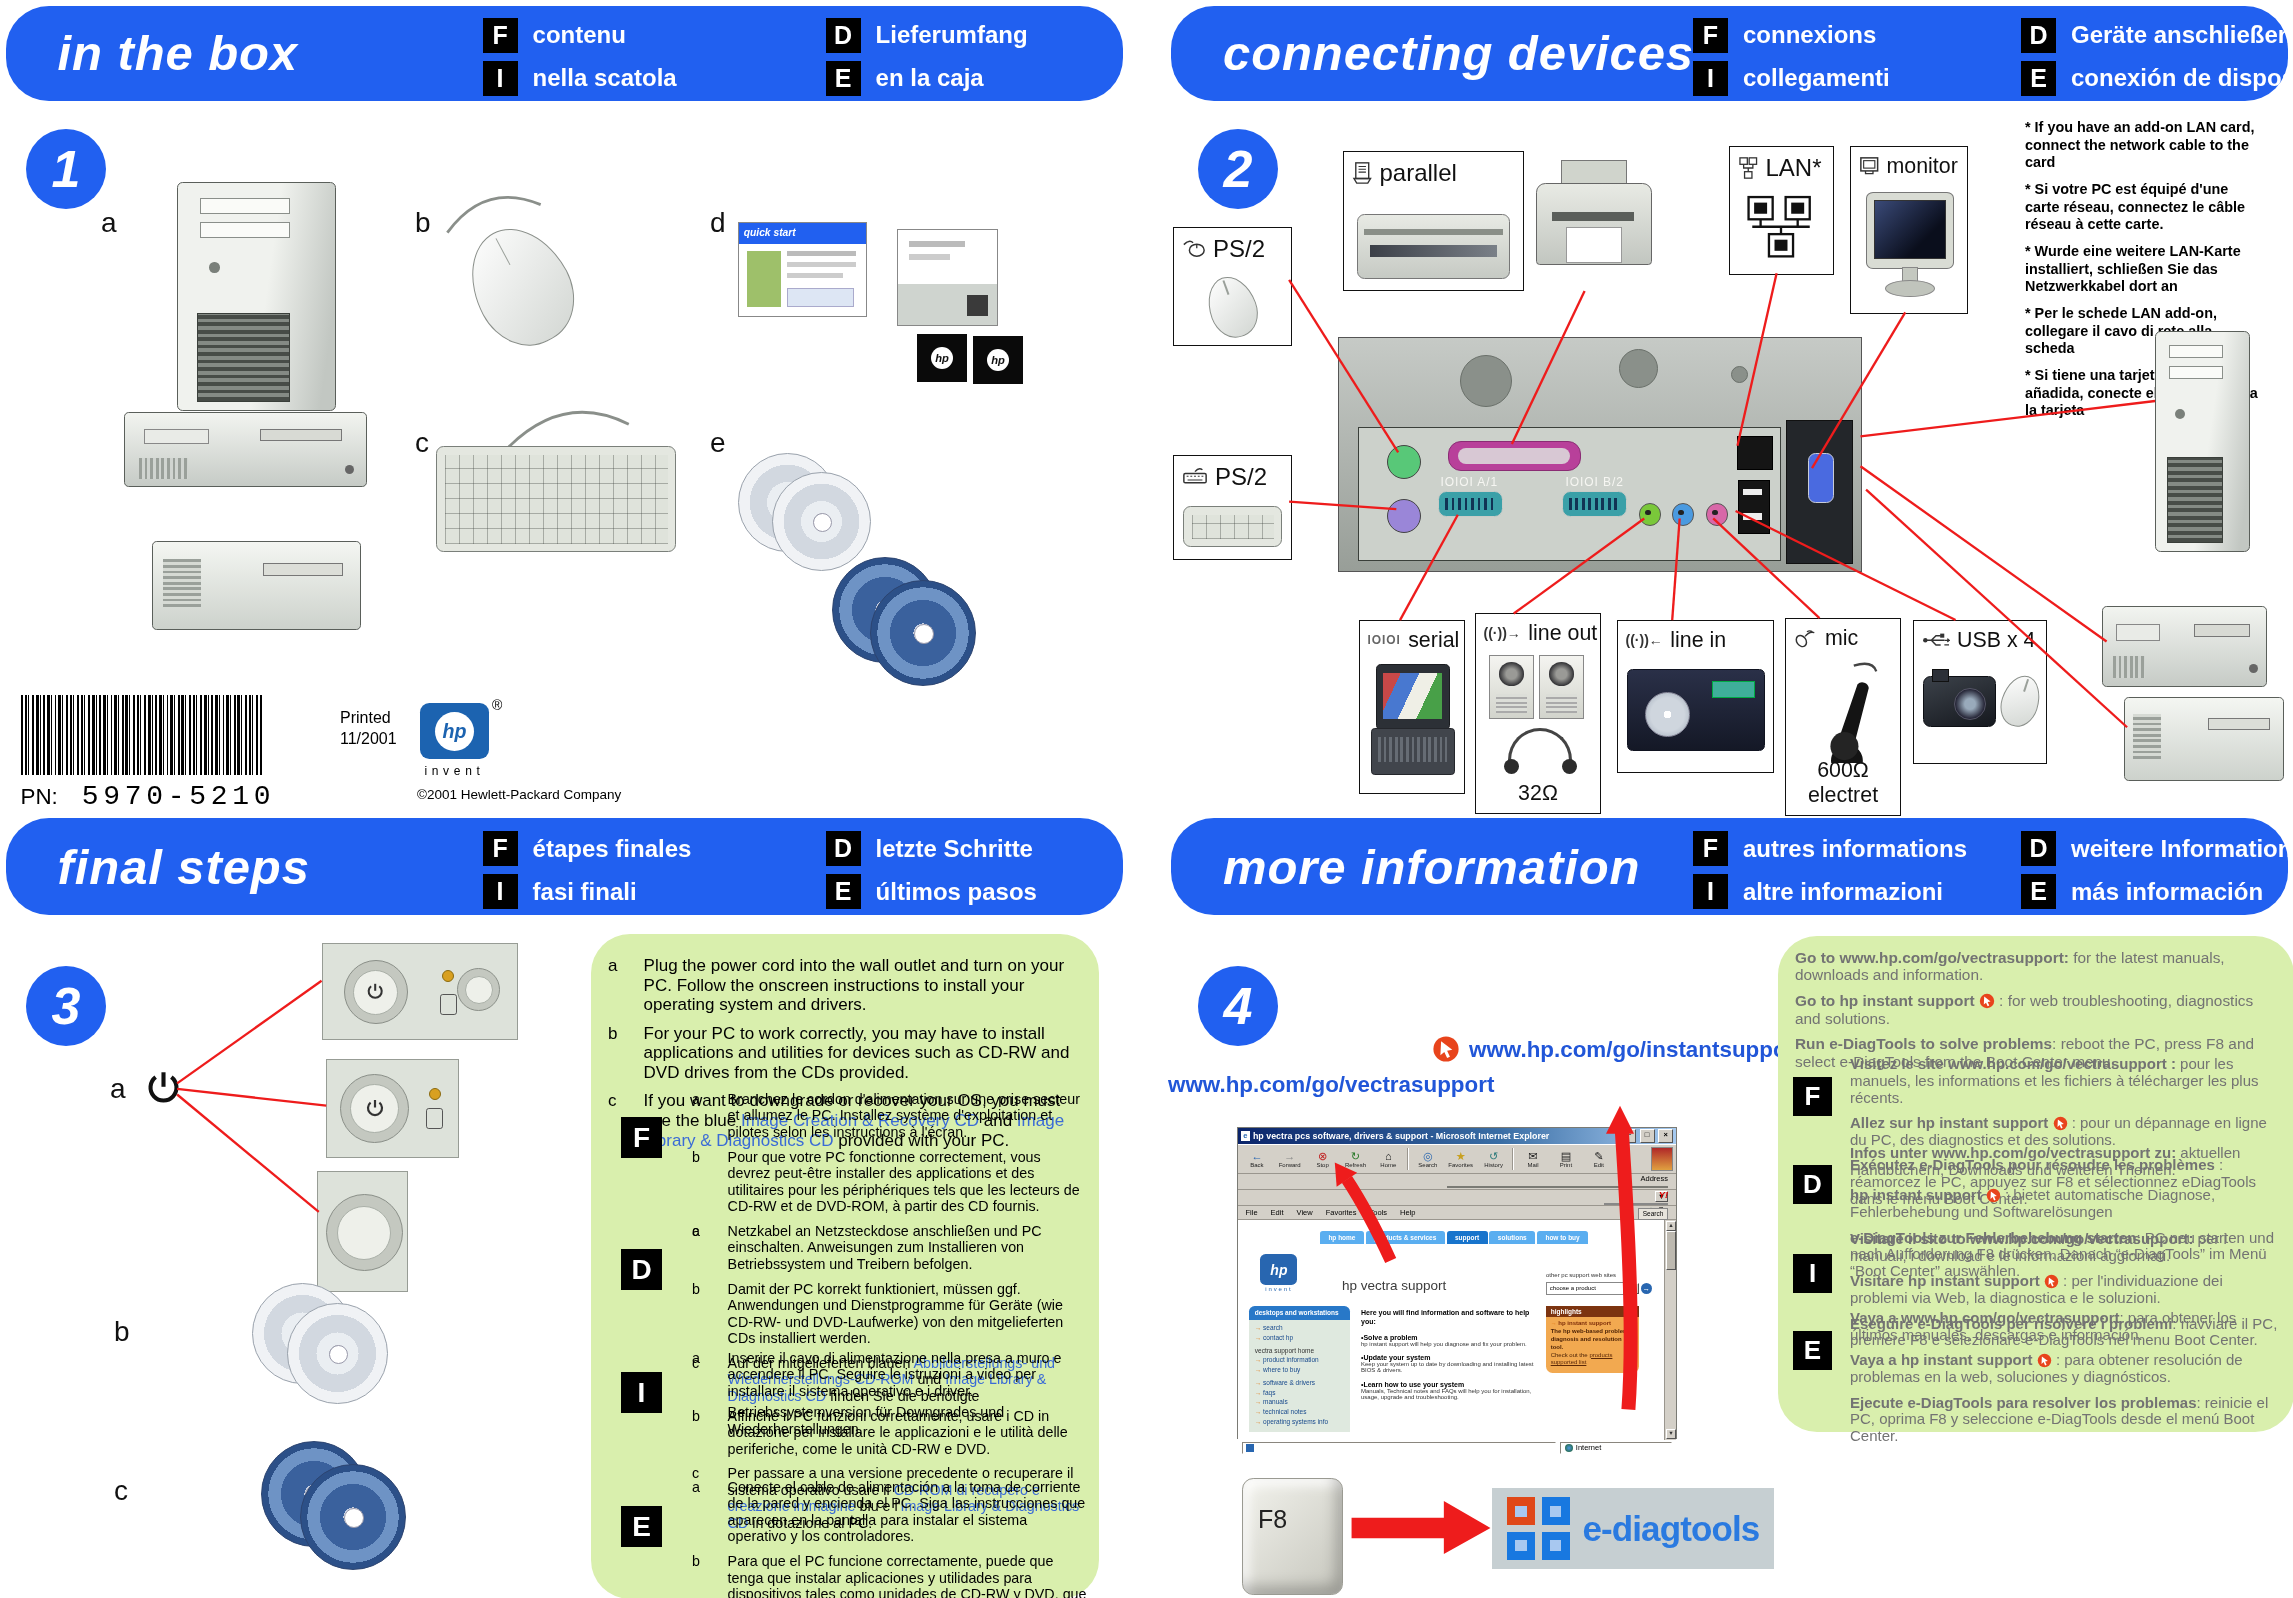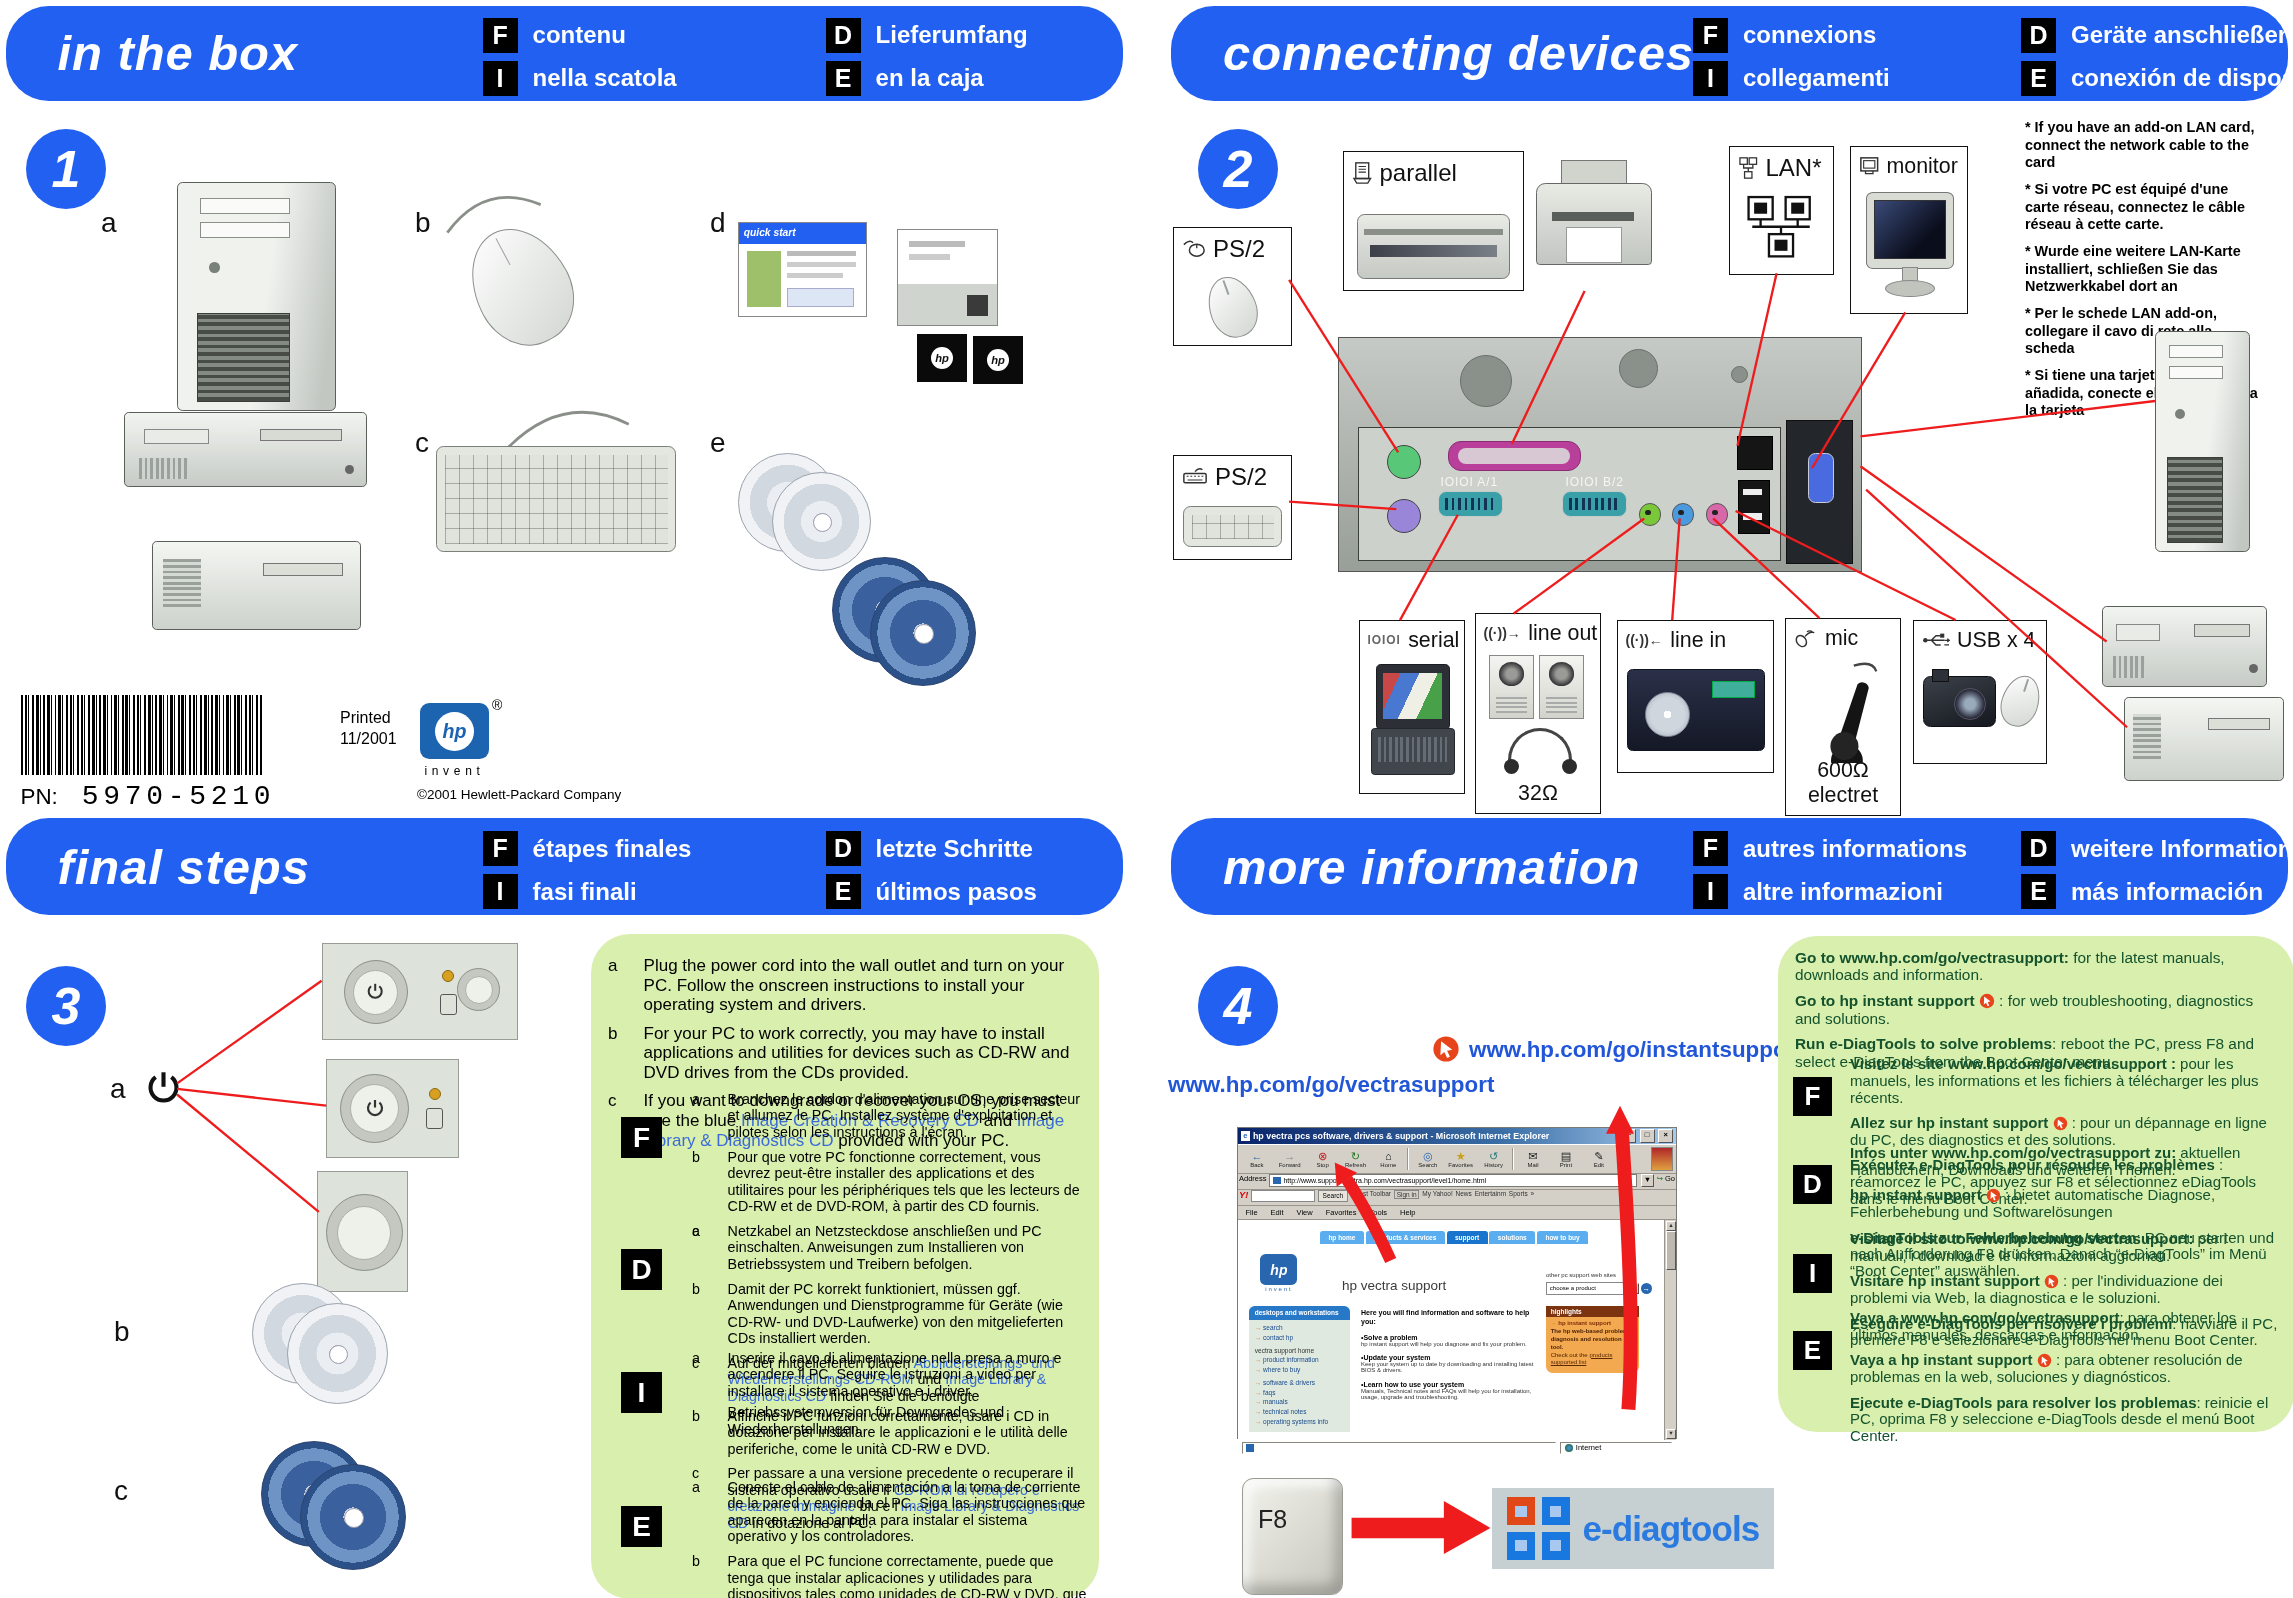--- a/index.html
+++ b/index.html
@@ -25,21 +25,21 @@
   .glyphtxt{font-size:12px;color:#666;letter-spacing:0.9px;font-weight:700;}
   .audioico{font-size:14px;color:#333;font-weight:700;}
   .ohm{position:absolute;left:0;right:0;text-align:center;font-size:21.4px;color:#111;}
   
   .greenp{position:absolute;background:#d9efad;border-radius:39px;}
   .steps{position:absolute;display:grid;grid-template-columns:30px 1fr;column-gap:5.6px;row-gap:8.4px;color:#000;}
   .steps.en{font-size:17px;line-height:1.16;}
   .steps.sm{font-size:14.3px;line-height:1.15;}
   .link{color:#3a6bd6;}
   .bsq{position:absolute;background:#000;color:#fff;font-weight:700;display:flex;align-items:center;justify-content:center;}
-  .mi-block{position:absolute;font-size:15px;line-height:1.13;color:#14532d;}
+  .mi-block{position:absolute;font-size:15px;line-height:1.13;color:#737373;}
   .mi-block p{margin:0 0 8.4px 0;}
   .mi-en{font-size:15.4px;}
   .isico{display:inline-block;vertical-align:-2.8px;}
   .url{position:absolute;font-size:22.4px;font-weight:700;color:#2156d8;white-space:nowrap;}
   
   .notes{position:absolute;width:237px;font-size:14.4px;line-height:1.22;color:#000;}
   .notes div{margin-bottom:9.3px;font-weight:bold;}
   
   .pc{position:absolute;background:linear-gradient(98deg,#f0f2ee 0 55%,#c2c7c2 92%);border:1.9px solid #5a5f5a;border-radius:5.6px;}
   .pc i,.pcd i,.pcs i,.mondraw i,.prt i,.scn i,.lap i,.cdp i,.cam i,.pwr i{position:absolute;display:block;}
@@ -132,21 +132,21 @@
   #browser{position:absolute;left:1237px;top:1127px;width:438px;height:310px;border:1.9px solid #7a7a74;background:#d4d0c8;
            font-family:"Liberation Sans",sans-serif;}
   .btitle{height:16px;background:linear-gradient(90deg,#0a246a,#3a6ea5 60%,#a6caf0);display:flex;align-items:center;
           color:#fff;font-size:8.9px;font-weight:700;padding:0 2.8px;gap:2.8px;}
   .wbtn{width:13px;height:11.2px;background:#d4d0c8;border:0.9px solid #fff;border-right-color:#555;border-bottom-color:#555;
         color:#000;font-size:7.5px;line-height:9.3px;text-align:center;margin-left:0.9px;}
   .btools{height:28px;display:flex;align-items:center;border-top:0.9px solid #fff;border-bottom:0.9px solid #9a968e;gap:0.9px;padding:0 2.8px;}
   .tb{width:32px;text-align:center;color:#222;font-size:6px;line-height:1;}
   .tb .g{display:block;font-size:11.2px;line-height:12px;}
   .tsep{width:0.9px;height:22.4px;background:#9a968e;margin:0 1.9px;border-right:0.9px solid #fff;}
-  .brow{height:15px;display:flex;align-items:flex-start;font-size:7.5px;gap:2.8px;padding:0 1px;border-bottom:0.9px solid #9a968e;}
+  .brow{height:15px;display:flex;align-items:flex-end;font-size:7.5px;gap:2.8px;padding:0 8px;border-bottom:0.9px solid #9a968e;flex-direction:column;}
   .afield{flex:1;height:11.2px;background:#fff;border:0.9px solid #7a7a74;font-size:7px;display:flex;align-items:center;padding:0 2.8px;gap:2.8px;overflow:hidden;white-space:nowrap;}
   .gobtn{font-size:7.5px;display:flex;align-items:center;gap:1.9px;}
   .ylogo{color:#d00;font-weight:700;font-style:italic;font-size:9.3px;}
   .ylink{font-size:6.5px;color:#333;white-space:nowrap;}
   .ybox{width:62px;height:10.3px;background:#fff;border:0.9px solid #888;}
   .ybtn{font-size:6.5px;border:0.9px solid #888;background:#e8e4dc;padding:0 3.7px;height:10.3px;line-height:10.3px;}
   .bmenu{height:13px;display:flex;align-items:center;gap:13px;font-size:7.5px;padding:0 7.5px;border-bottom:0.9px solid #9a968e;background:#d4d0c8;}
   .bbody{position:relative;height:220px;background:#fff;overflow:hidden;}
   .vsb{position:absolute;right:0;top:0;bottom:0;width:11.2px;background:#d4d0c8;border-left:0.9px solid #9a968e;}
   .vsb i{position:absolute;left:0.9px;width:8.4px;height:8.4px;background:#d4d0c8;border:0.9px solid #fff;border-right-color:#555;border-bottom-color:#555;

